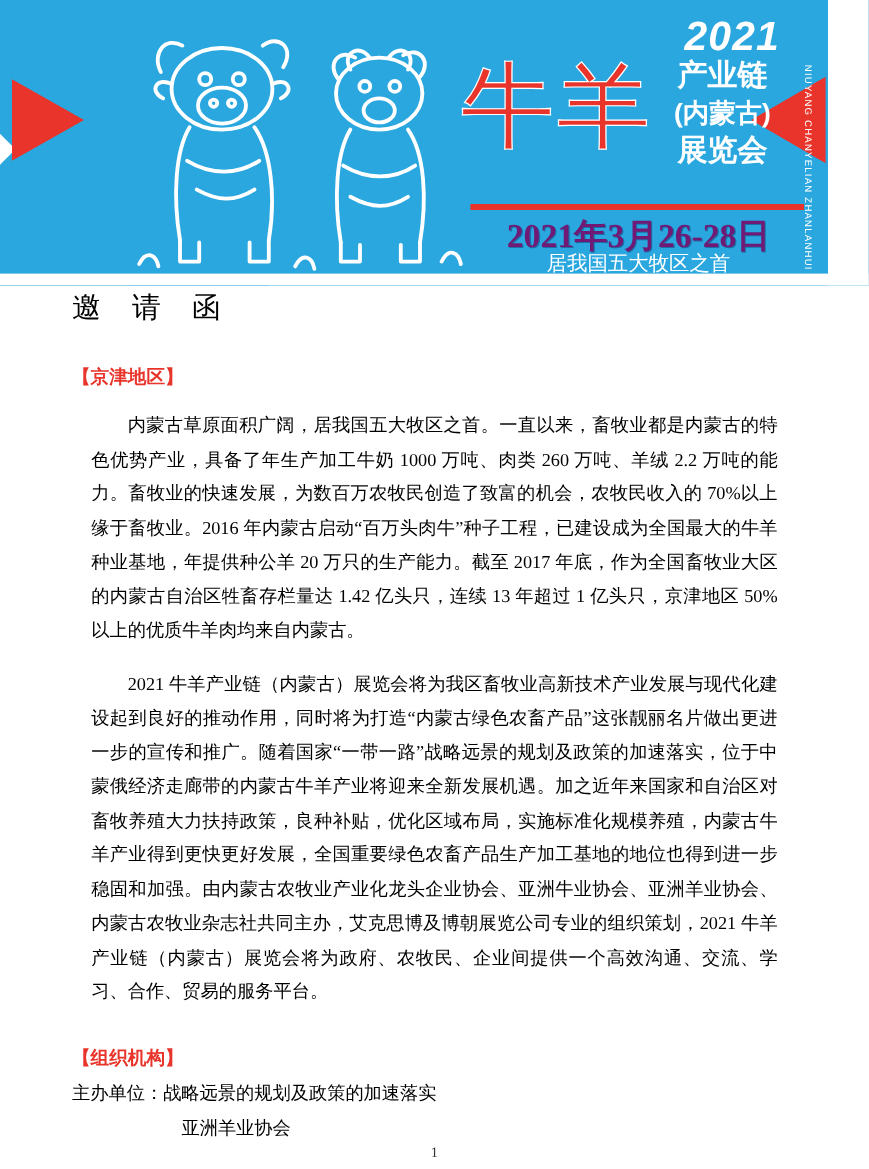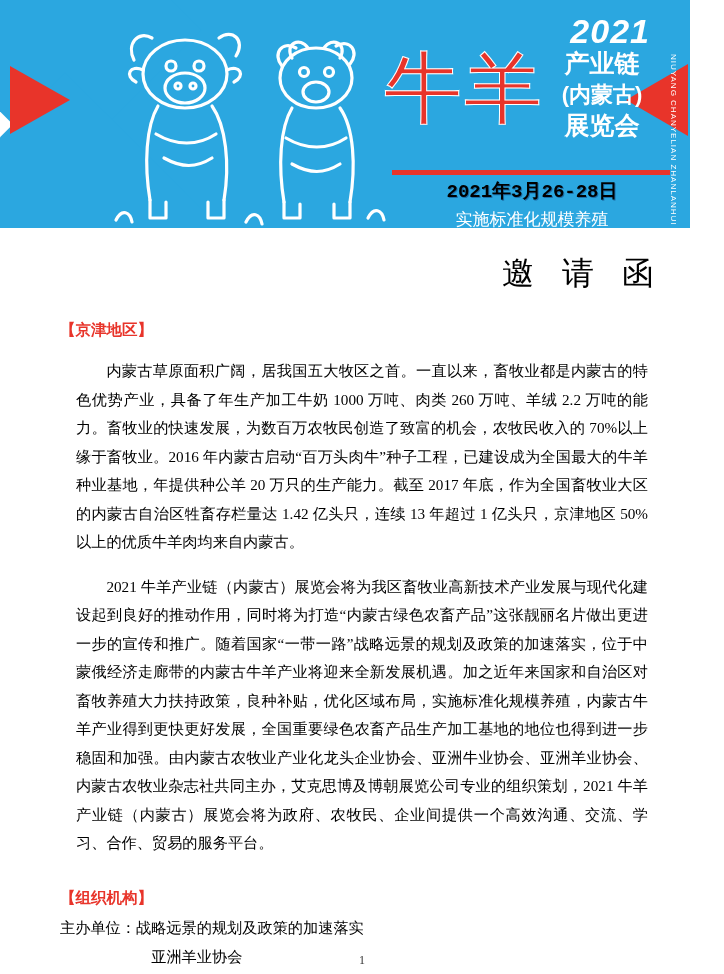--- a/index.html
+++ b/index.html
@@ -126,24 +126,24 @@
     font-family: "Liberation Sans", sans-serif;
     font-size: 8px;
     color: #ffffff;
     letter-spacing: 1px;
   }
   .date-line {
     position: absolute;
     left: 10px; top: 168px;
     width: 284px;
     text-align: center;
-    font-family: Liberation Mono, monospace;
+    font-family: Liberation Serif, serif;
     font-weight: bold;
-    font-size: 19px;
-    color: #000000;
+    font-size: 28px;
+    color: #701a75;
     text-shadow: 1px 1px 0 #1c6fa8;
   }
   .venue-line {
     position: absolute;
     left: 10px; top: 198px;
     width: 284px;
     text-align: center;
     font-family: "Liberation Sans", sans-serif;
     font-size: 17px;
     color: #ffffff;
@@ -162,25 +162,25 @@
     width: 724px;
   }
   .doc-title {
     text-align: center;
     font-size: 25px;
     line-height: 36px;
     margin-top: 34px;
     letter-spacing: 1px;
   }
   .doc-title-2 {
-    text-align: right;
-    font-size: 32px;
+    text-align: left;
+    font-size: 24px;
     line-height: 34px;
     letter-spacing: 10px;
-    margin-top: 18px;
+    margin-top: 2px;
   }
   .section-head {
     color: #e8342a;
     font-weight: bold;
     font-size: 15.5px;
     margin-top: 30px;
     margin-bottom: 4px;
   }
   .para {
     font-size: 15.2px;
@@ -269,21 +269,21 @@
     <div class="yr-2021">2021</div>
     <div class="big-niuyang">牛羊</div>
     <div class="chain-lines">
       <div class="l1">产业链</div>
       <div class="l2">(内蒙古)</div>
       <div class="l3">展览会</div>
     </div>
     <div class="vert-pinyin">NIUYANG CHANYELIAN ZHANLANHUI</div>
     <div class="red-underline"></div>
     <div class="date-line">2021年3月26-28日</div>
-    <div class="venue-line">实施标准化规模养殖</div>
+    <div class="venue-line">居我国五大牧区之首</div>
   </div>
 
   <div class="banner-bottom-white"></div>
 </div>
 
 <div class="doc">
   <div class="doc-title-2">邀 请 函</div>
 
   <div class="section-head">【京津地区】</div>
   <p class="para">内蒙古草原面积广阔，居我国五大牧区之首。一直以来，畜牧业都是内蒙古的特色优势产业，具备了年生产加工牛奶 1000 万吨、肉类 260 万吨、羊绒 2.2 万吨的能力。畜牧业的快速发展，为数百万农牧民创造了致富的机会，农牧民收入的 70%以上缘于畜牧业。2016 年内蒙古启动“百万头肉牛”种子工程，已建设成为全国最大的牛羊种业基地，年提供种公羊 20 万只的生产能力。截至 2017 年底，作为全国畜牧业大区的内蒙古自治区牲畜存栏量达 1.42 亿头只，连续 13 年超过 1 亿头只，京津地区 50%以上的优质牛羊肉均来自内蒙古。</p>

